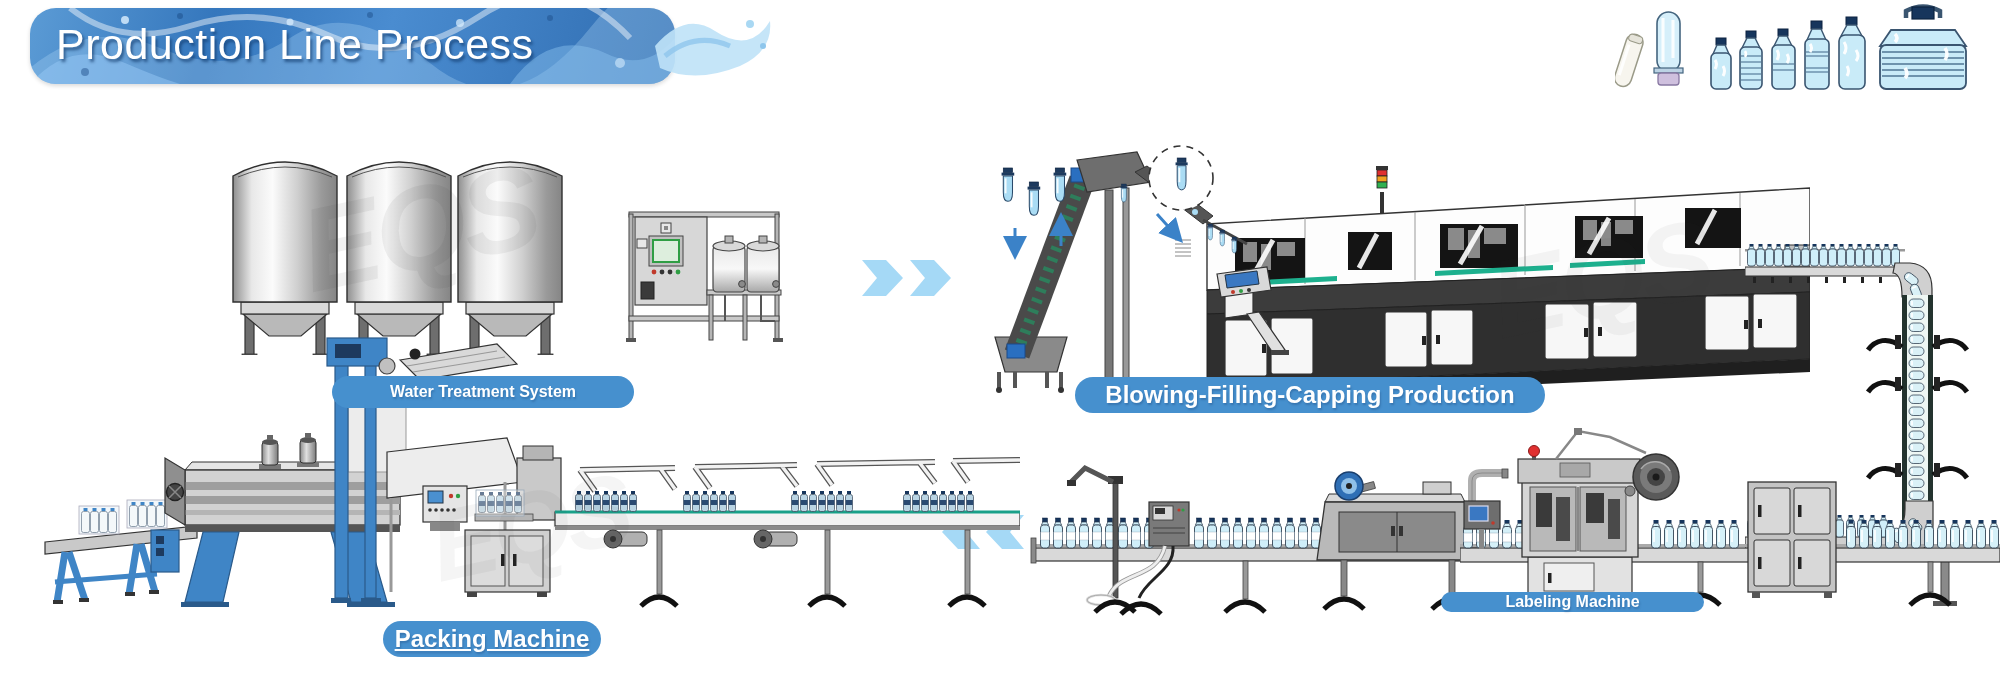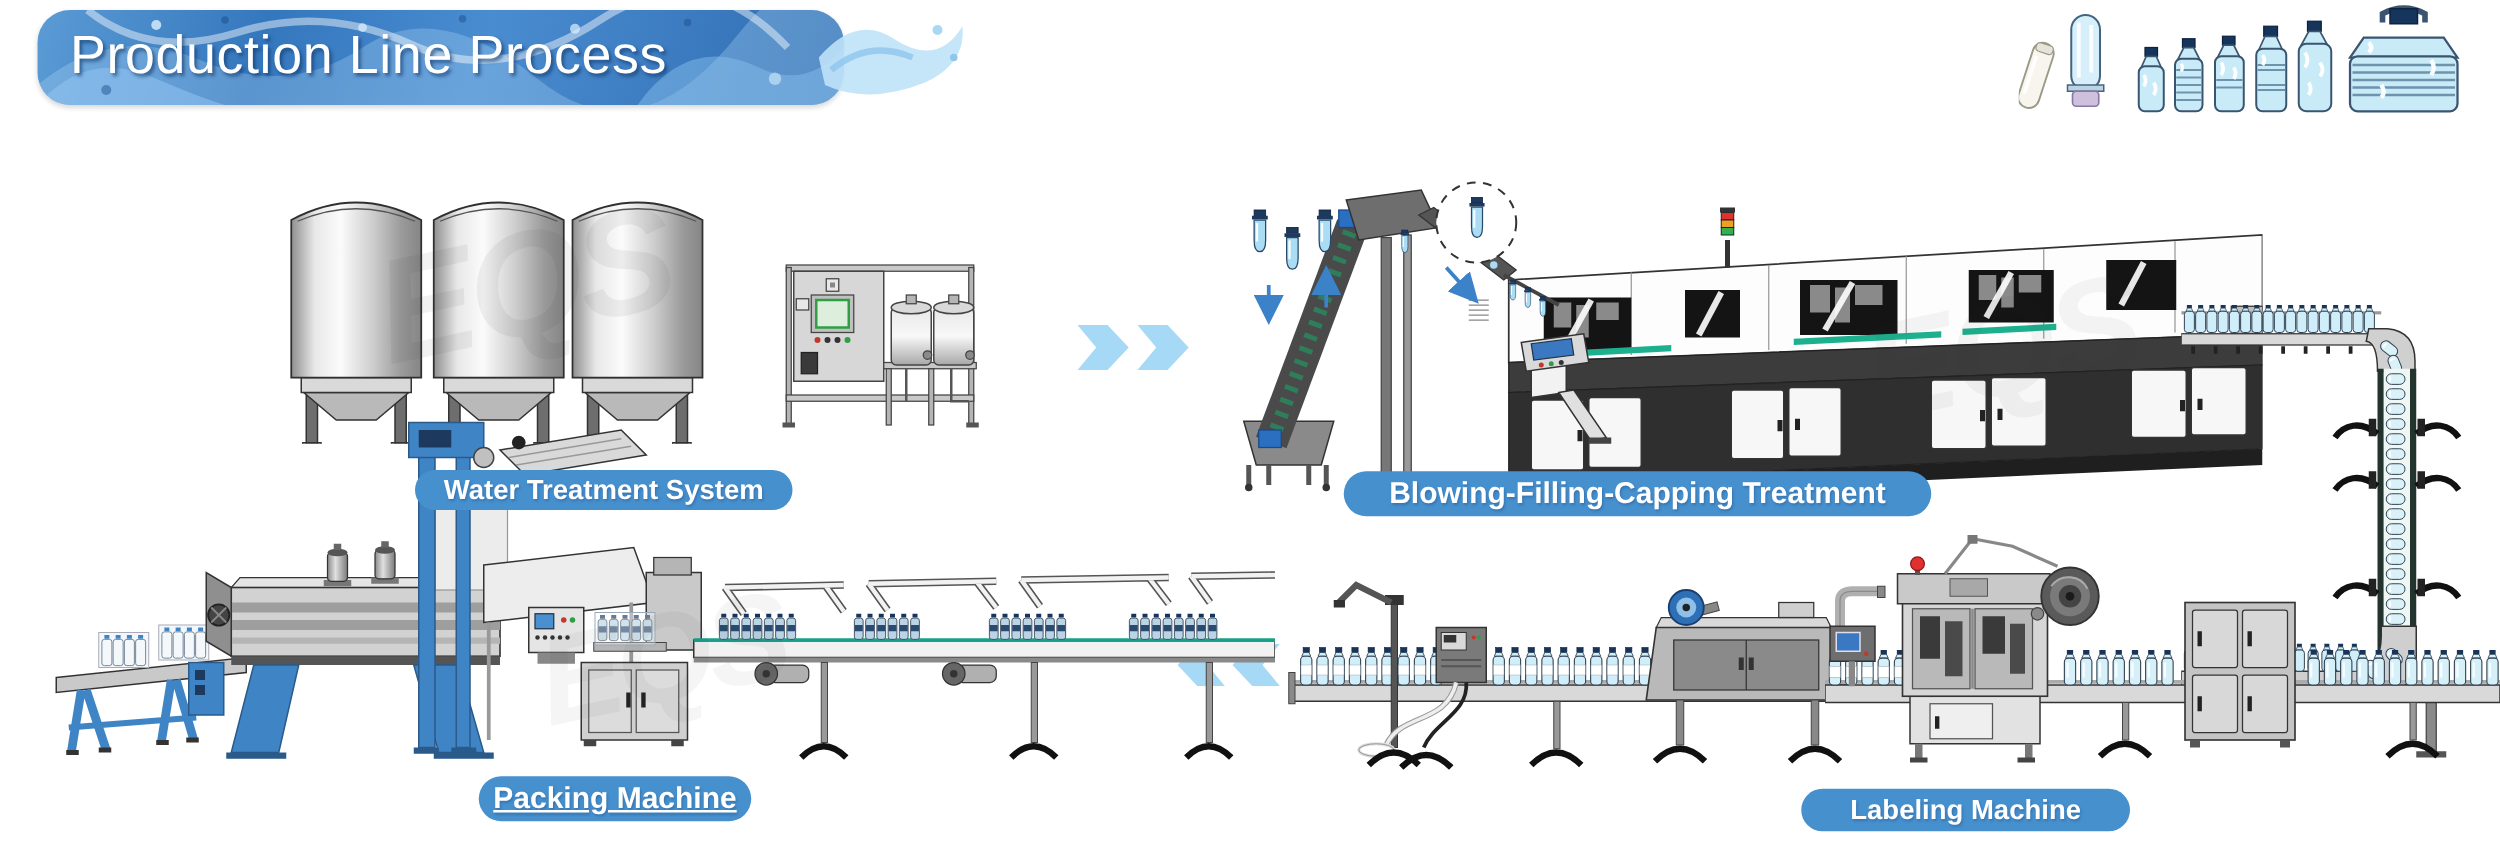--- a/index.html
+++ b/index.html
@@ -2,21 +2,21 @@
 <html><head>
 <meta charset="utf-8">
 <style>
   html,body{margin:0;padding:0;background:#fff;}
   .canvas{position:relative;width:2000px;height:686px;background:#ffffff;overflow:hidden;
           font-family:"Liberation Sans",sans-serif;}
   .abs{position:absolute;}
   .pill{position:absolute;background:#4690ce;color:#ffffff;font-weight:bold;
         display:flex;align-items:center;justify-content:center;border-radius:40px;
         text-shadow:1px 2px 2px rgba(30,70,120,0.35);white-space:nowrap;}
-  .pill-sm{font-size:22px;}
+  .pill-sm{font-size:16px;}
   .pill-lg{font-size:24px;}
   .watermark{position:absolute;font-weight:bold;font-style:italic;color:rgba(60,60,60,0.07);
              letter-spacing:-4px;transform:rotate(-12deg);pointer-events:none;}
   .header-banner{position:absolute;left:30px;top:8px;width:645px;height:76px;border-radius:26px;
         background:linear-gradient(105deg,#5b9bd5 0%,#3577bd 28%,#4a8cd0 55%,#2f6cb0 100%);
         overflow:hidden;box-shadow:0 2px 4px rgba(0,0,0,0.15);}
   .header-title{position:absolute;left:26px;top:12px;font-size:43px;font-weight:normal;color:#ffffff;
         text-shadow:2px 3px 3px rgba(15,55,105,0.65);letter-spacing:0.5px;}
 </style>
 </head>
@@ -933,17 +933,17 @@
         <path d="M918,131 L985,130 M918,131 L933,152" stroke="#f2f2f2" stroke-width="3.5" fill="none"></path>
       </g>
     </g>
   </svg>
 
   <div class="watermark" style="left:300px;top:160px;font-size:118px;">EQS</div>
   <div class="watermark" style="left:1490px;top:215px;font-size:110px;color:rgba(60,60,60,0.05);">EQS</div>
   <div class="watermark" style="left:430px;top:470px;font-size:100px;color:rgba(60,60,60,0.05);">EQS</div>
 
   <div class="pill pill-sm" style="left:332px;top:376px;width:302px;height:32px;">Water Treatment System</div>
-  <div class="pill pill-lg" style="left:1075px;top:377px;width:470px;height:36px;">Blowing-Filling-Capping Treatment</div>
+  <div class="pill pill-lg" style="left:1075px;top:377px;width:470px;height:36px;">Blowing-Filling-Capping Production</div>
   <div class="pill pill-lg" style="left:383px;top:621px;width:218px;height:36px;text-decoration:underline;">Packing Machine</div>
-  <div class="pill pill-sm" style="left:1441px;top:631px;width:263px;height:34px;">Labeling Machine</div>
+  <div class="pill pill-sm" style="left:1441px;top:592px;width:263px;height:20px;">Labeling Machine</div>
 
 </div>
 
 </body></html>

